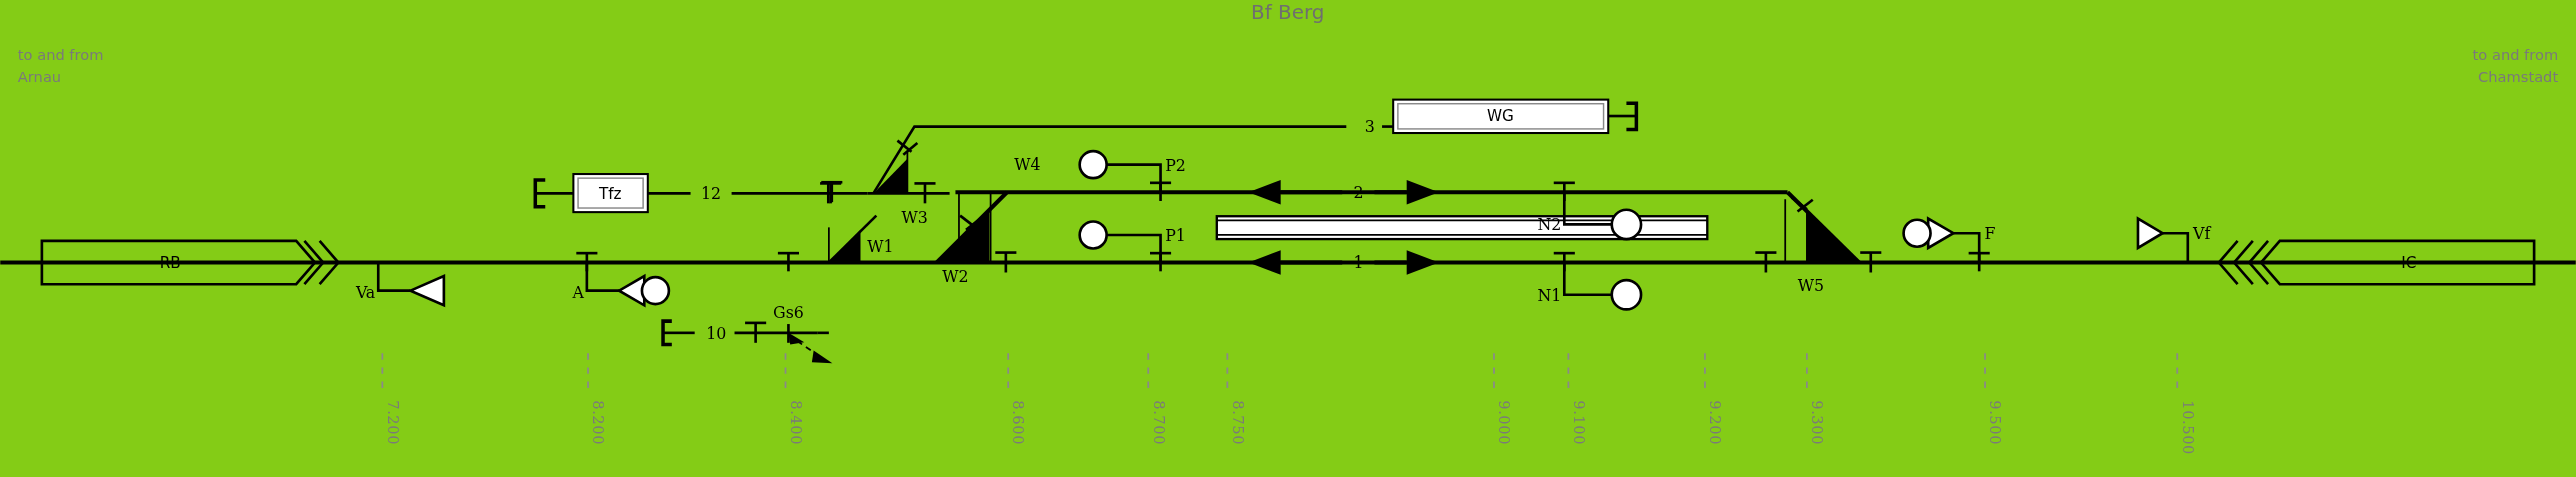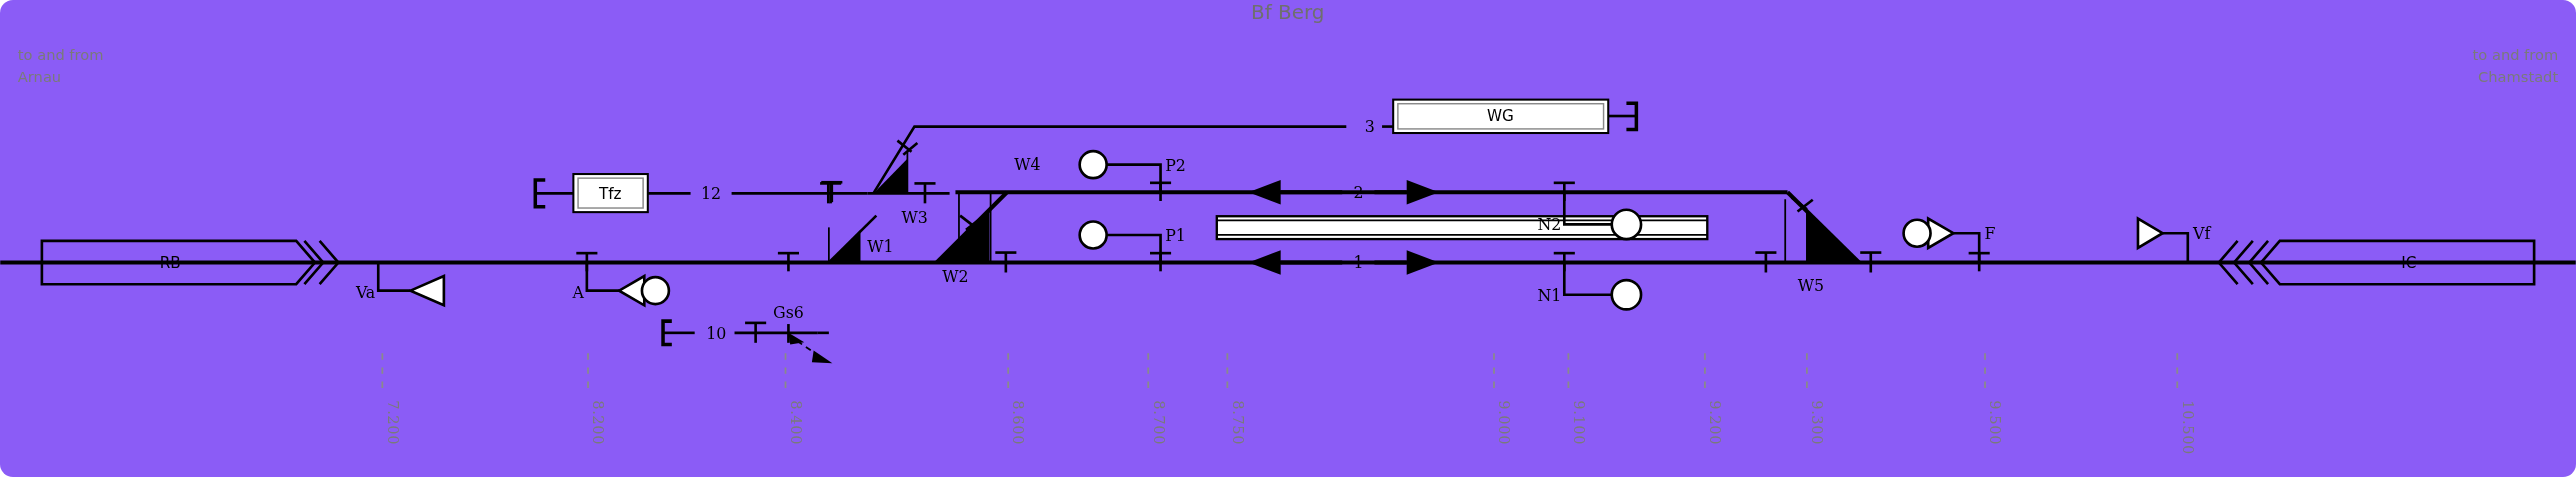--- a/index.html
+++ b/index.html
@@ -4,24 +4,23 @@
 <style>
   html, body {
     margin: 0;
     padding: 0;
     background: #ffffff;
   }
   #page {
     position: relative;
     width: 2576px;
     height: 477px;
-    background: #8b5cf6;
+    background: #84cc16;
     font-family: "DejaVu Sans", sans-serif;
     overflow: hidden;
-    border-radius: 13px;
   }
   svg { display: block; }
   .title-text {
     font-family: "DejaVu Sans", sans-serif;
     font-size: 34px;
     fill: #6f6f6f;
   }
   .endpoint-text {
     font-family: "DejaVu Sans", sans-serif;
     font-size: 25px;

